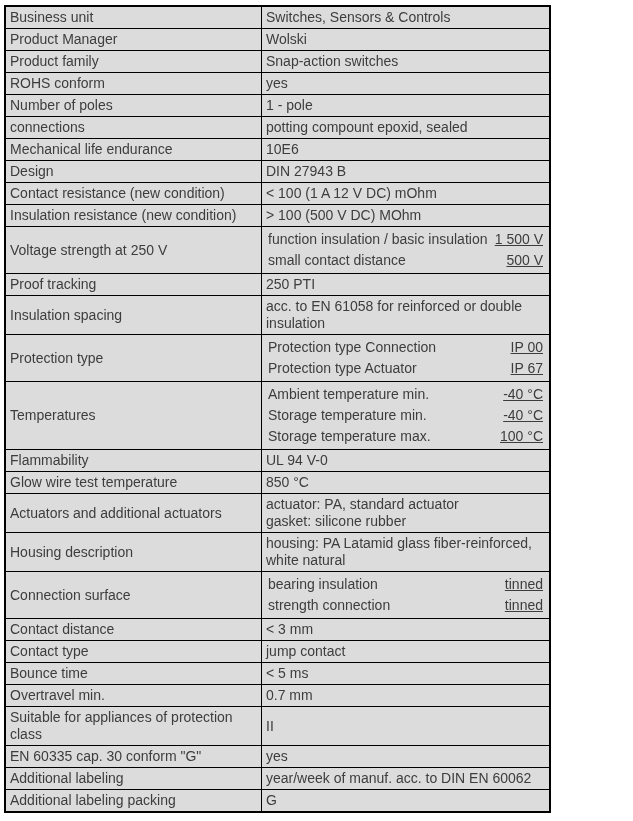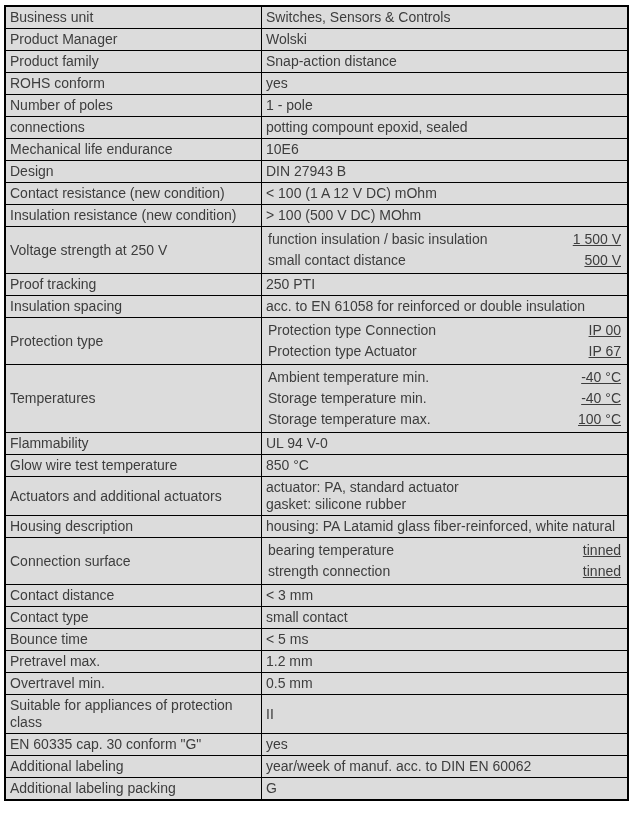--- a/index.html
+++ b/index.html
@@ -11,21 +11,21 @@
   }
   .page {
     width: 633px;
     height: 821px;
     background: #ffffff;
     overflow: hidden;
   }
   table.spec-table {
     border-collapse: collapse;
     margin: 5px 0 0 4px;
-    width: 625px;
+    width: 547px;
     table-layout: fixed;
     border: 2px solid #000000;
   }
   table.spec-table td {
     border: 1px solid #000000;
     background: #dcdcdc;
     color: #3d3d3d;
     font-size: 14px;
     line-height: 17px;
     padding: 2px 4px;
@@ -60,21 +60,21 @@
         <tr>
           <td class="label-cell">Business unit</td>
           <td class="value-cell">Switches, Sensors &amp; Controls</td>
         </tr>
         <tr>
           <td class="label-cell">Product Manager</td>
           <td class="value-cell">Wolski</td>
         </tr>
         <tr>
           <td class="label-cell">Product family</td>
-          <td class="value-cell">Snap-action distance</td>
+          <td class="value-cell">Snap-action switches</td>
         </tr>
         <tr>
           <td class="label-cell">ROHS conform</td>
           <td class="value-cell">yes</td>
         </tr>
         <tr>
           <td class="label-cell">Number of poles</td>
           <td class="value-cell">1 - pole</td>
         </tr>
         <tr>
@@ -164,48 +164,44 @@
           </td>
         </tr>
         <tr>
           <td class="label-cell">Housing description</td>
           <td class="value-cell">housing: PA Latamid glass fiber-reinforced, white natural</td>
         </tr>
         <tr>
           <td class="label-cell">Connection surface</td>
           <td class="value-cell">
             <div class="pair-line">
-              <span class="pair-name">bearing temperature</span>
+              <span class="pair-name">bearing insulation</span>
               <span class="pair-value">tinned</span>
             </div>
             <div class="pair-line">
               <span class="pair-name">strength connection</span>
               <span class="pair-value">tinned</span>
             </div>
           </td>
         </tr>
         <tr>
           <td class="label-cell">Contact distance</td>
           <td class="value-cell">&lt; 3 mm</td>
         </tr>
         <tr>
           <td class="label-cell">Contact type</td>
-          <td class="value-cell">small contact</td>
+          <td class="value-cell">jump contact</td>
         </tr>
         <tr>
           <td class="label-cell">Bounce time</td>
           <td class="value-cell">&lt; 5 ms</td>
         </tr>
         <tr>
-          <td class="label-cell">Pretravel max.</td>
-          <td class="value-cell">1.2 mm</td>
-        </tr>
-        <tr>
           <td class="label-cell">Overtravel min.</td>
-          <td class="value-cell">0.5 mm</td>
+          <td class="value-cell">0.7 mm</td>
         </tr>
         <tr>
           <td class="label-cell">Suitable for appliances of protection class</td>
           <td class="value-cell">II</td>
         </tr>
         <tr>
           <td class="label-cell">EN 60335 cap. 30 conform "G"</td>
           <td class="value-cell">yes</td>
         </tr>
         <tr>

